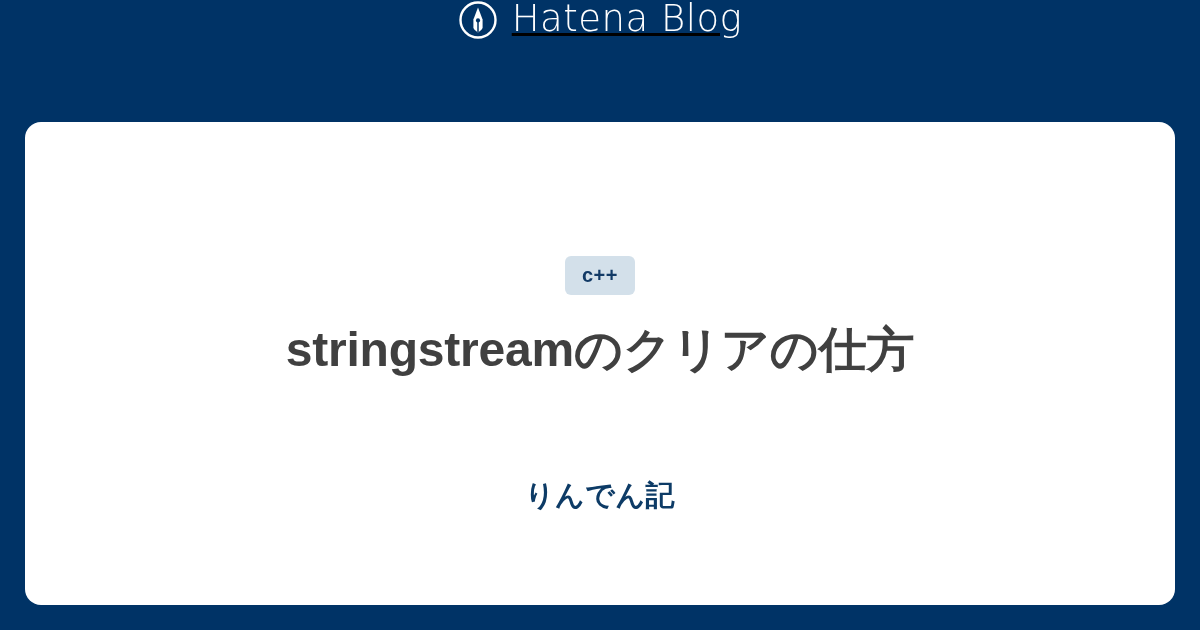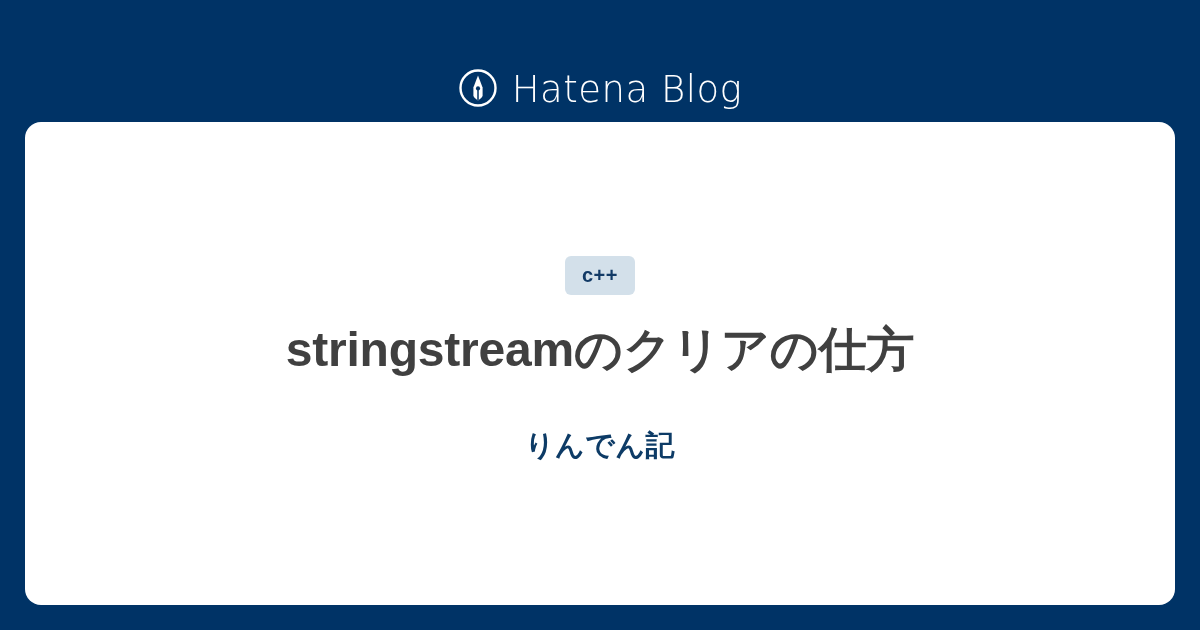--- a/index.html
+++ b/index.html
@@ -14,24 +14,25 @@
     background: #003366;
     font-family: "Liberation Sans", "DejaVu Sans", sans-serif;
     overflow: hidden;
     position: relative;
   }
 
   
   .brand-header {
     height: 122px;
     display: flex;
-    align-items: flex-end;
+    align-items: flex-start;
     justify-content: center;
     gap: 14px;
-    padding-bottom: 14px;
+    padding-bottom: 24px;
+    text-decoration: underline;
   }
 
   .brand-logo-icon {
     width: 40px;
     height: 40px;
     flex: 0 0 auto;
     display: block;
   }
 
   .brand-name {
@@ -87,21 +88,21 @@
     font-weight: 700;
     line-height: 1.22;
     text-align: center;
     letter-spacing: -0.2px;
     max-width: 1020px;
     word-break: break-word;
   }
 
   
   .blog-name {
-    margin-top: 48px;
+    margin-top: 98px;
     color: #0d3b66;
     font-size: 29px;
     font-weight: 700;
     line-height: 1.2;
     text-align: center;
     letter-spacing: 0.5px;
   }
 </style>
 </head>
 <body>

